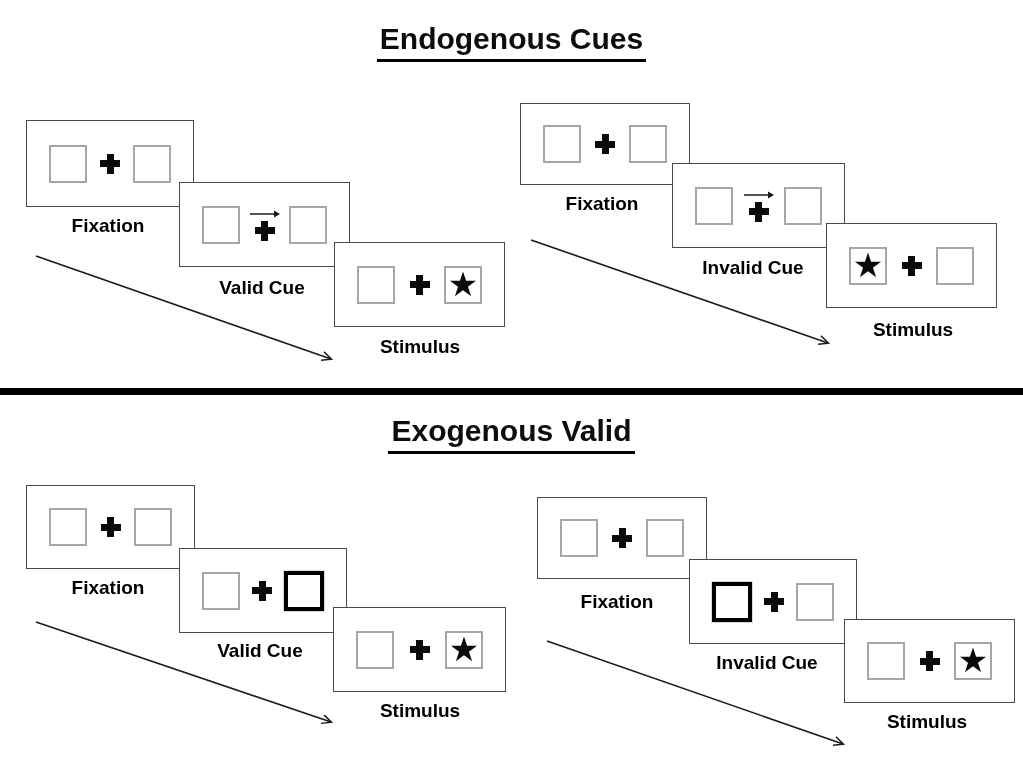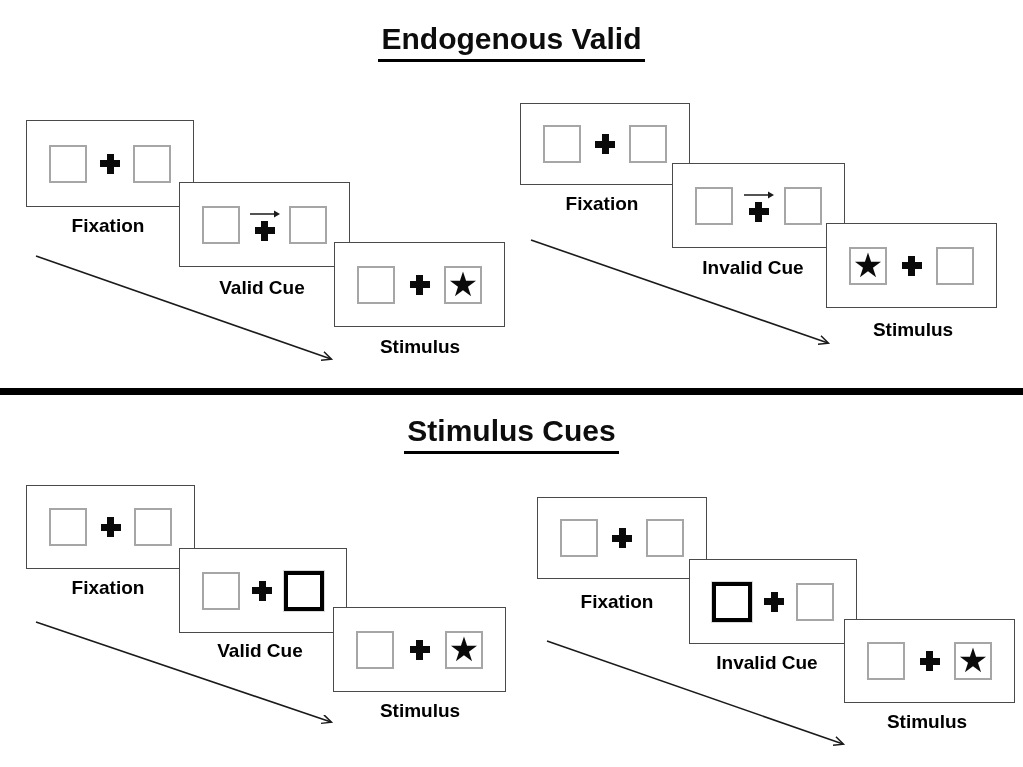--- a/index.html
+++ b/index.html
@@ -33,21 +33,21 @@
     position:absolute;text-align:center;font-weight:bold;font-size:19px;color:#000000;
     white-space:nowrap;
   }
   .tl-arrow{position:absolute;overflow:visible;}
   .tl-arrow line{stroke:#1a1a1a;stroke-width:1.6;}
 </style>
 </head>
 <body>
 
 <div class="title" style="top:22px">
-  <span>Endogenous Valid</span>
+  <span>Endogenous Cues</span>
 </div>
 
 <div>
   <svg class="tl-arrow" style="left:30px;top:250px" width="310" height="118">
     <defs>
         <marker id="ah1" markerUnits="userSpaceOnUse" markerWidth="13" markerHeight="12" refX="9.5" refY="5" orient="auto">
           <path d="M0.5,0.5 L10,5 L0.5,9.5" fill="none" stroke="#1a1a1a" stroke-width="1.5"></path>
         </marker>
       </defs>
     <line x1="6" y1="6" x2="301" y2="109" marker-end="url(#ah1)"></line>
@@ -113,21 +113,21 @@
     <div class="sq"></div>
   </div>
   <div class="label" style="left:522px;top:193px;width:160px">Fixation</div>
   <div class="label" style="left:673px;top:257px;width:160px">Invalid Cue</div>
   <div class="label" style="left:833px;top:319px;width:160px">Stimulus</div>
 </div>
 
 <div class="divider"></div>
 
 <div class="title" style="top:414px">
-  <span>Stimulus Cues</span>
+  <span>Exogenous Valid</span>
 </div>
 
 <div>
   <svg class="tl-arrow" style="left:30px;top:616px" width="310" height="115">
     <defs>
         <marker id="ah3" markerUnits="userSpaceOnUse" markerWidth="13" markerHeight="12" refX="9.5" refY="5" orient="auto">
           <path d="M0.5,0.5 L10,5 L0.5,9.5" fill="none" stroke="#1a1a1a" stroke-width="1.5"></path>
         </marker>
       </defs>
     <line x1="6" y1="6" x2="301" y2="106" marker-end="url(#ah3)"></line>

